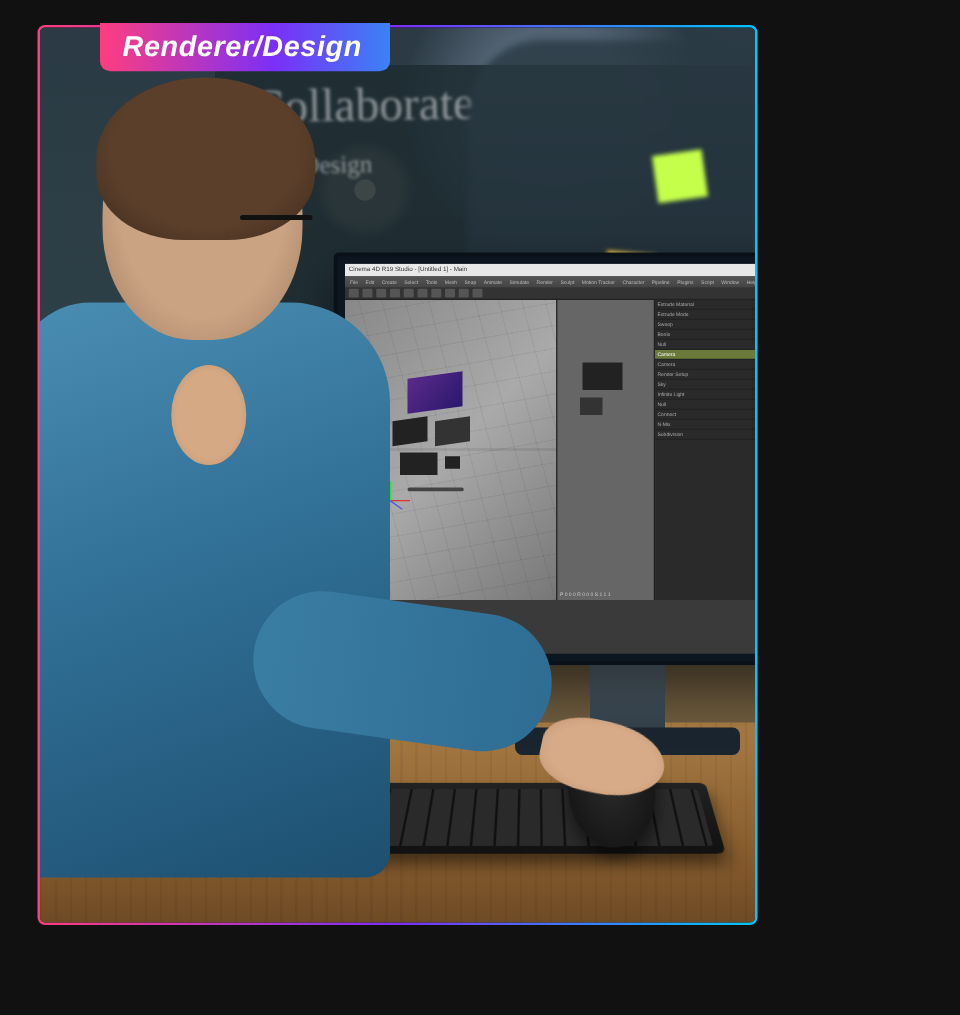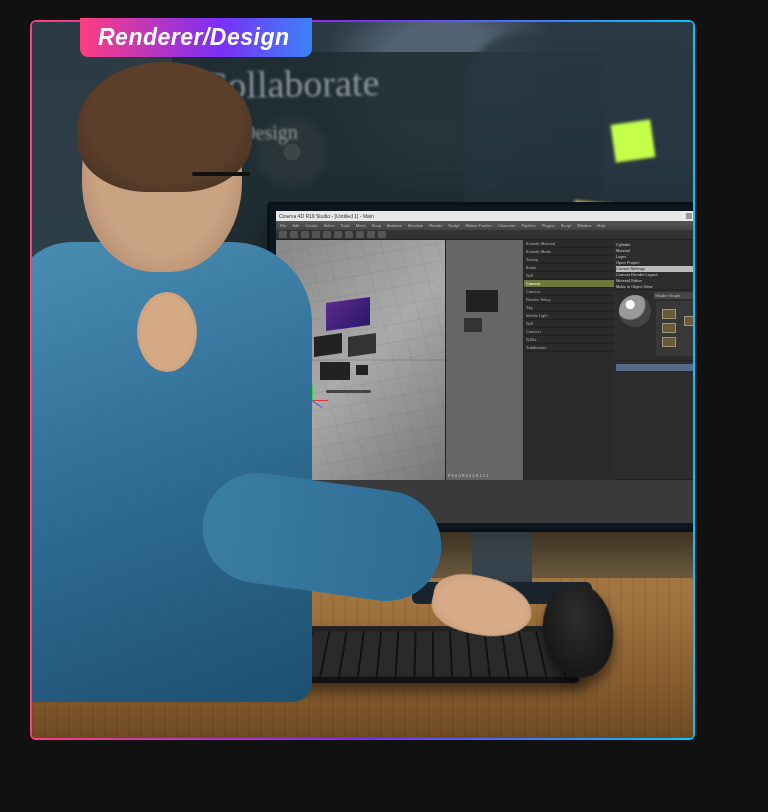--- a/index.html
+++ b/index.html
@@ -8,21 +8,21 @@
     width: 768px;
     height: 812px;
     font-family: Arial, sans-serif;
     position: relative;
     overflow: hidden;
   }
   .card {
     position: absolute;
     top: 20px;
     left: 30px;
-    width: 665px;
+    width: 576px;
     height: 720px;
     border-radius: 6px;
     background: linear-gradient(90deg, #ff3d7f 0%, #7b2ff7 50%, #00c6ff 100%);
     padding: 2px;
   }
   .card-inner {
     width: 100%;
     height: 100%;
     background: #0a0a0a;
     border-radius: 4px;

